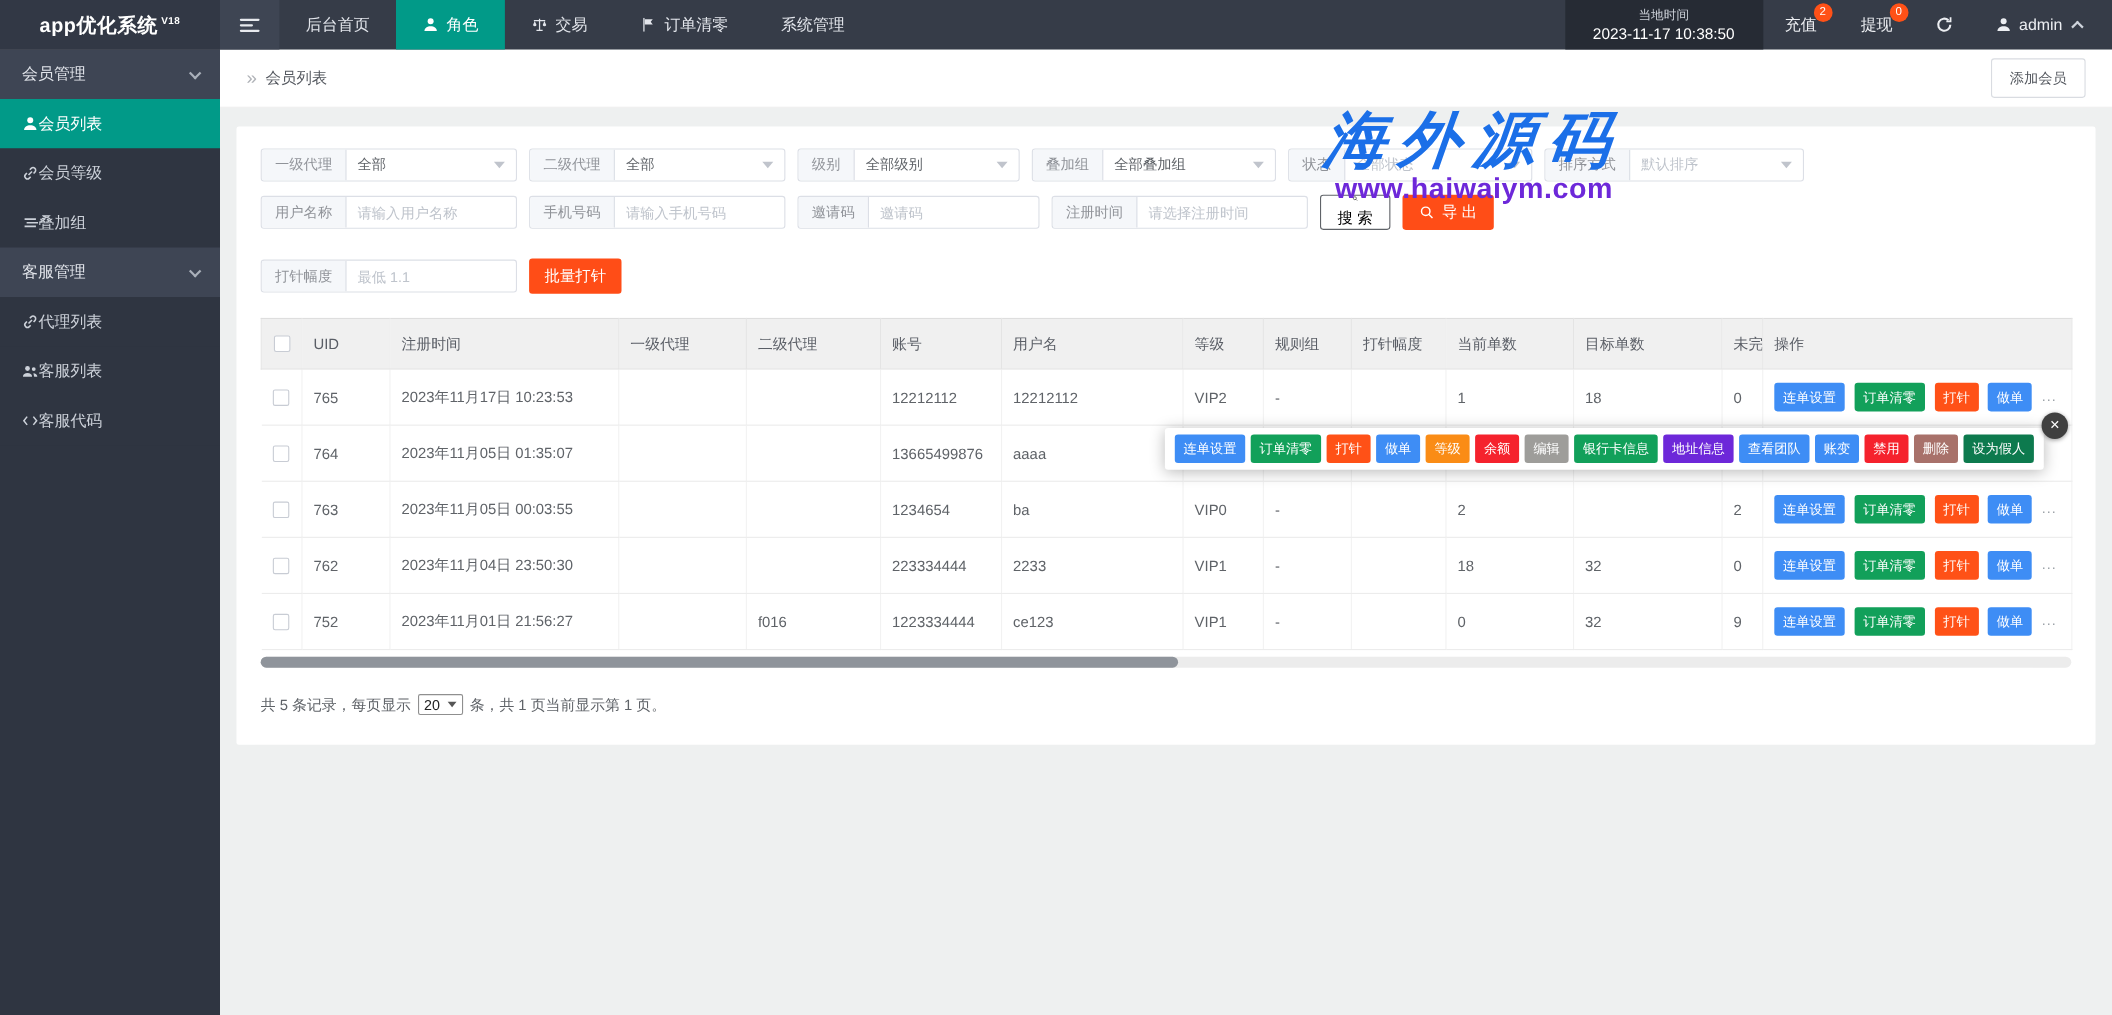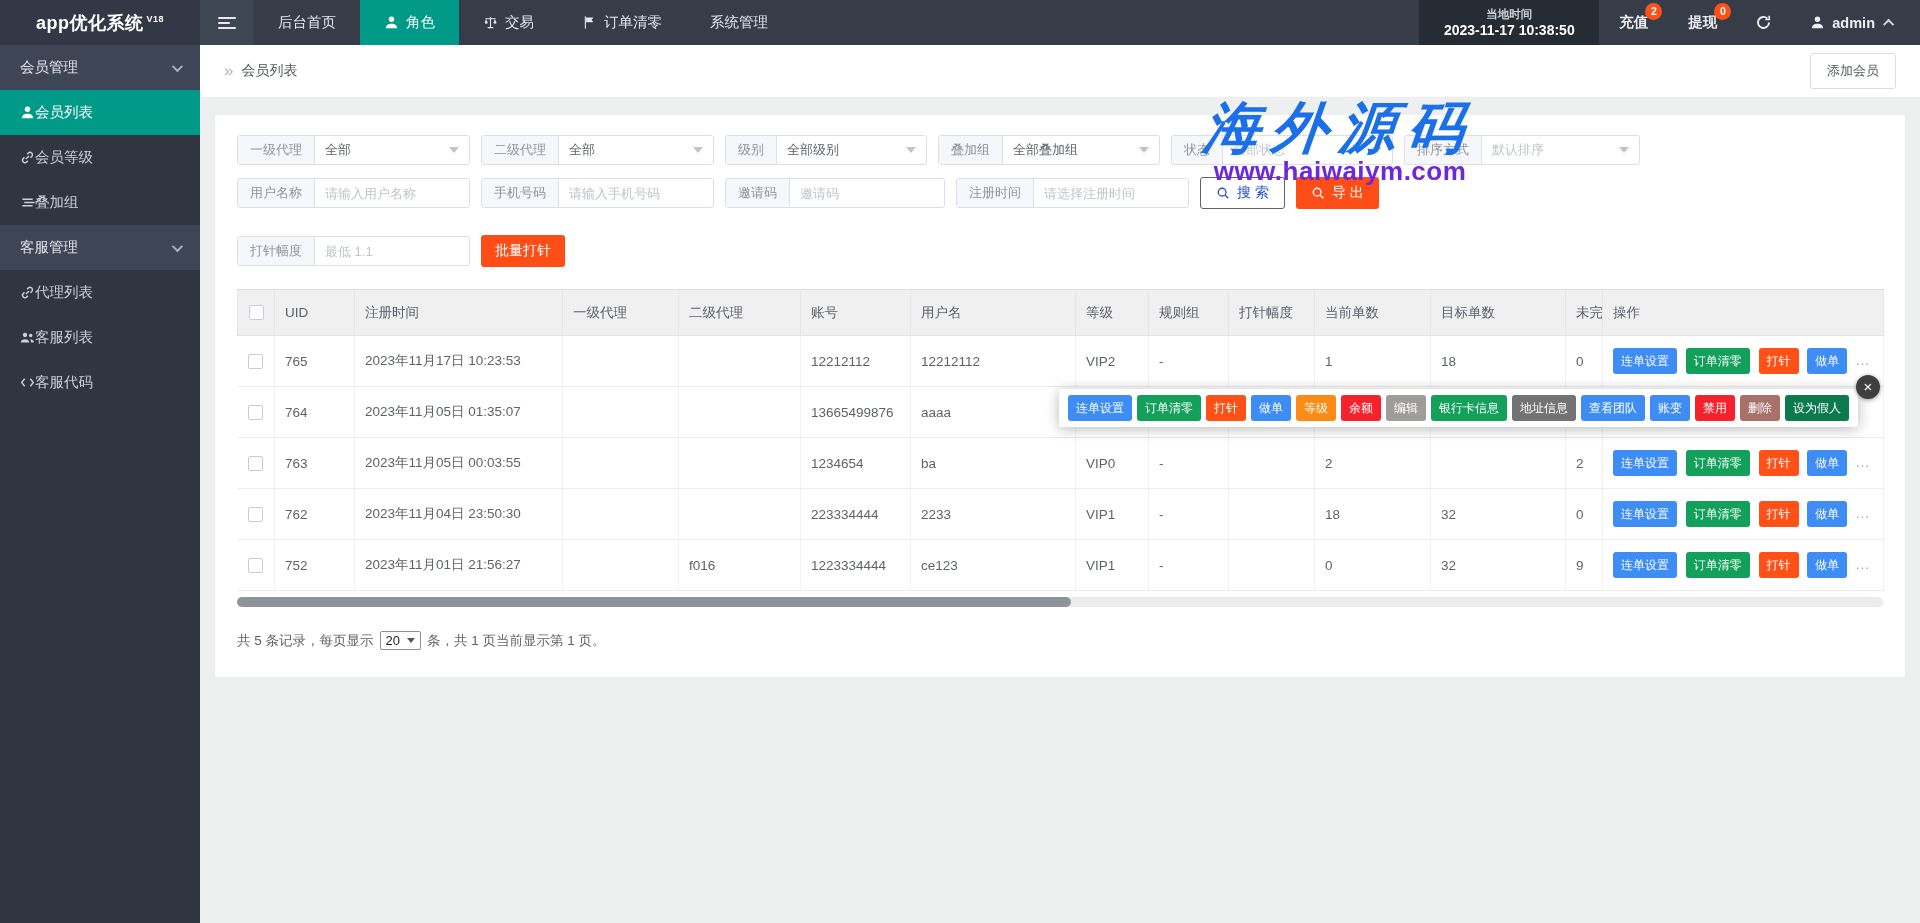--- a/index.html
+++ b/index.html
@@ -17,21 +17,21 @@
     background:#323845; color:#fff; font-size:18px; font-weight:bold; letter-spacing:.5px; }
   .logo sup { font-size:9px; font-weight:bold; margin-left:3px; transform:translateY(-4px); }
   .burger { width:54px; background:#3e4553; display:flex; flex-direction:column;
     align-items:center; justify-content:center; gap:3px; cursor:pointer; }
   .burger i { display:block; height:2px; background:#e8eaee; border-radius:1px; }
   .burger i:nth-child(1){ width:18px; } .burger i:nth-child(2){ width:12px; align-self:flex-start; margin-left:18px; } .burger i:nth-child(3){ width:18px; }
   .nav-item { display:flex; align-items:center; gap:7px; padding:0 24px; font-size:14.5px;
     cursor:pointer; color:#e3e6ec; }
   .nav-item.active { background:#019a88; color:#fff; }
   .nav-item svg { width:15px; height:15px; }
-  .nav-right { margin-left:auto; display:flex; align-items:stretch;font-weight:bold; }
+  .nav-right { margin-left:auto; display:flex; align-items:stretch; }
   .time-block { background:#262b34; padding:5px 18px; text-align:center; display:flex;
     flex-direction:column; justify-content:center; min-width:180px; }
   .time-label { font-size:11.5px; color:#ced3da; line-height:15px; }
   .time-value { font-size:14px; color:#fff; line-height:17px; }
   .nav-badged { position:relative; display:flex; align-items:center; padding:0 20px;
     font-size:14.5px; cursor:pointer; }
   .nav-badge { position:absolute; top:3px; right:6px; min-width:17px; height:17px;
     background:#ff5117; color:#fff; border-radius:9px; font-size:10.5px; line-height:17px;
     text-align:center; padding:0 4px; }
   .nav-refresh { display:flex; align-items:center; padding:0 18px; cursor:pointer; }
@@ -76,22 +76,22 @@
   .fc .val { flex:1; display:flex; align-items:center; justify-content:space-between;
     padding:0 10px; font-size:13px; color:#5f6368; cursor:pointer; white-space:nowrap; }
   .fc .val.ph { color:#bfc4cc; }
   .caret { width:0; height:0; border-left:5px solid transparent; border-right:5px solid transparent;
     border-top:6px solid #c0c4cc; margin-left:8px; flex:0 0 auto; }
   .fc input { border:none; outline:none; flex:1; padding:0 10px; font-size:13px; color:#5f6368;
     font-family:inherit; background:transparent; min-width:0; }
   .fc input::placeholder { color:#bfc4cc; }
   .w233{width:233px;} .w222{width:222px;} .w220{width:220px;} .w202{width:202px;} .w236{width:236px;}
   .btn-search { display:flex; align-items:center; gap:7px; height:32px; padding:0 15px;
-    background:#fff; border:1px solid #5f6368; border-radius:3px; font-size:14px; color:#1d4ed8;
-    cursor:pointer; font-family:inherit; }
+    background:#fff; border:1px solid #5f6368; border-radius:3px; font-size:14px; color:#000000;
+    cursor:pointer; font-family:inherit;flex-direction:column; }
   .btn-search svg { width:14px; height:14px; }
   .btn-export { display:flex; align-items:center; gap:7px; height:32px; padding:0 15px;
     background:#ff4d17; border:none; border-radius:3px; font-size:14px; color:#fff;
     cursor:pointer; font-family:inherit; }
   .btn-export svg { width:14px; height:14px; }
   .btn-batch { height:32px; padding:0 14px; background:#ff4d17; border:none; border-radius:3px;
     font-size:14px; color:#fff; cursor:pointer; font-family:inherit; }
 
   
   .table-wrap { position:relative; margin-top:22px; }
@@ -507,21 +507,21 @@
 
       <div class="popup">
         <button class="abtn" style="background: rgb(62, 141, 245);">连单设置</button>
         <button class="abtn" style="background: rgb(18, 160, 90);">订单清零</button>
         <button class="abtn" style="background: rgb(255, 81, 23);">打针</button>
         <button class="abtn" style="background: rgb(62, 141, 245);">做单</button>
         <button class="abtn" style="background: rgb(250, 140, 22);">等级</button>
         <button class="abtn" style="background: rgb(245, 34, 45);">余额</button>
         <button class="abtn" style="background: rgb(158, 157, 154);">编辑</button>
         <button class="abtn" style="background: rgb(18, 160, 90);">银行卡信息</button>
-        <button class="abtn" style="background: #737373;">地址信息</button>
+        <button class="abtn" style="background: #6d28d9;">地址信息</button>
         <button class="abtn" style="background: rgb(62, 141, 245);">查看团队</button>
         <button class="abtn" style="background: rgb(62, 141, 245);">账变</button>
         <button class="abtn" style="background: rgb(245, 34, 45);">禁用</button>
         <button class="abtn" style="background: rgb(168, 113, 106);">删除</button>
         <button class="abtn" style="background: rgb(13, 122, 78);">设为假人</button>
         <div class="popup-close">×</div>
       </div>
     </div>
 
     <div class="hscroll">

